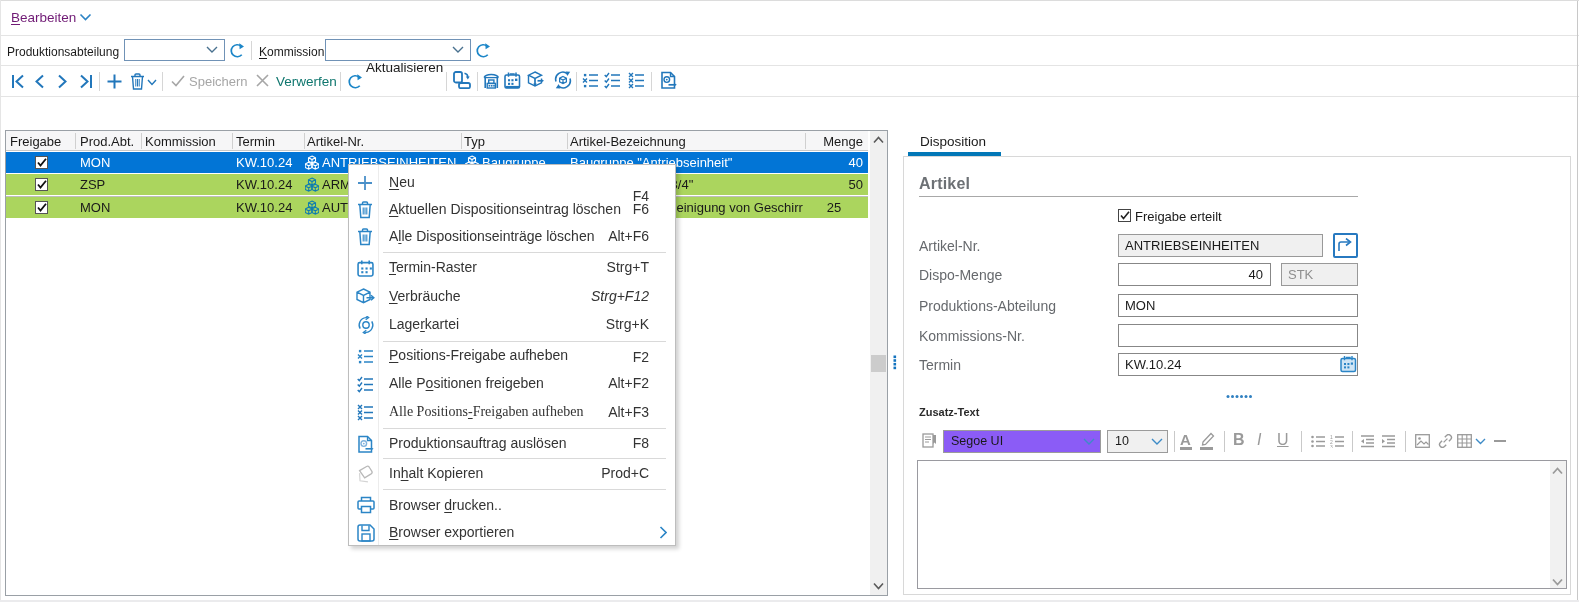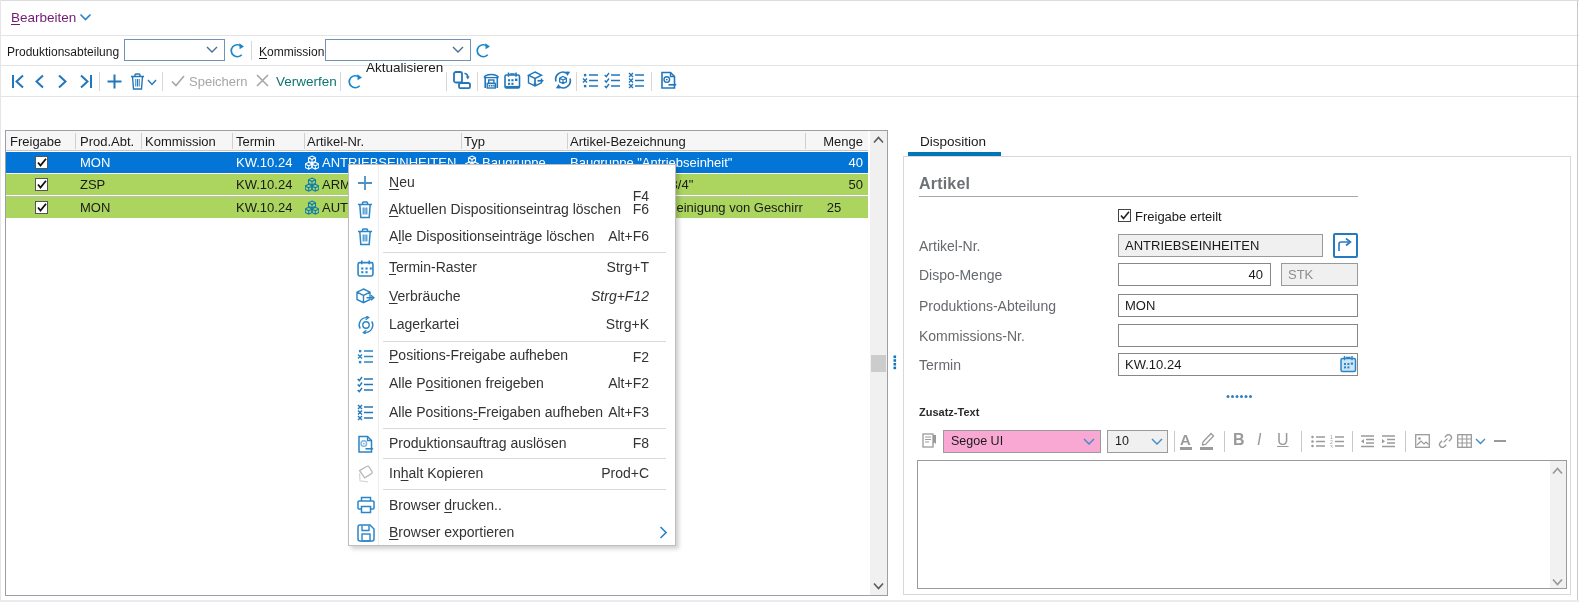--- a/index.html
+++ b/index.html
@@ -332,21 +332,21 @@
       <circle cx="24.5" cy="2.5" r="1.5" fill="#2e7fc0"></circle>
     </svg>
 
   <div class="ab" style="left:919px;top:406px;font-size:11px;font-weight:bold;color:#2b2b2b;">Zusatz-Text</div>
 
   <svg class="ab" style="left:922px;top:433px;" width="15" height="15" viewBox="0 0 15 15">
       <rect x="1" y="1" width="10" height="13" fill="none" stroke="#9a9a9a" stroke-width="1.3"></rect>
       <path d="M3 4 H9 M3 6.5 H9 M3 9 H7" stroke="#9a9a9a" stroke-width="1"></path>
       <path d="M11 2 h3 v9 l-1.5-1.5 L11 11 Z" fill="#9a9a9a"></path>
     </svg>
-  <div class="ab" style="left:943px;top:430px;width:158px;height:23px;background:#f9a8d4;border:1px solid #9b9b9b;font-size:12.5px;color:#1a1a1a;line-height:21px;padding-left:7px;">Segoe UI</div>
+  <div class="ab" style="left:943px;top:430px;width:158px;height:23px;background:#8b5cf6;border:1px solid #9b9b9b;font-size:12.5px;color:#1a1a1a;line-height:21px;padding-left:7px;">Segoe UI</div>
   <svg class="ab" style="left:1083px;top:438px;" width="12" height="8" viewBox="0 0 12 8">
       <path d="M1 1 L6 6 L11 1" fill="none" stroke="#3d8bc7" stroke-width="1.4"></path>
     </svg>
   <div class="ab" style="left:1107px;top:430px;width:61px;height:23px;background:#f0f0f0;border:1px solid #9b9b9b;font-size:12.5px;color:#1a1a1a;line-height:21px;padding-left:7px;">10</div>
   <svg class="ab" style="left:1151px;top:438px;" width="12" height="8" viewBox="0 0 12 8">
       <path d="M1 1 L6 6 L11 1" fill="none" stroke="#3d8bc7" stroke-width="1.4"></path>
     </svg>
   <div class="sep-v" style="left:1174px;top:431px;height:21px;background:#c9c9c9;"></div>
 
   <div class="ab" style="left:1180px;top:431px;font-size:15px;font-weight:bold;color:#9a9a9a;">A</div>
@@ -483,21 +483,21 @@
 
     <svg class="ab" style="left:8px;top:211px;" width="17" height="17" viewBox="0 0 17 17">
         <use href="#mlistc" stroke="#2b85c6"></use>
       </svg>
     <div class="ab mtx" style="top:210.3px;">Alle P<span class="u">o</span>sitionen freigeben</div>
     <div class="ab msc" style="top:210.3px;">Alt+F2</div>
 
     <svg class="ab" style="left:8px;top:239px;" width="17" height="17" viewBox="0 0 17 17">
         <use href="#mlistx" stroke="#2b85c6"></use>
       </svg>
-    <div class="ab mtx" style="top:238.5px;">Alle Positions<span class="u">-</span>Freigaben aufheben</div>
+    <div class="ab mtx" style="top:238.5px;font-family:Liberation Serif, serif;">Alle Positions<span class="u">-</span>Freigaben aufheben</div>
     <div class="ab msc" style="top:238.5px;">Alt+F3</div>
     <div class="ab msep" style="top:262.7px;"></div>
 
     <svg class="ab" style="left:8px;top:270px;" width="18" height="19" viewBox="0 0 18 19">
         <path d="M2 17 V1.5 H10.5 L14.5 5.5 V17 Z" fill="none" stroke="#2b85c6" stroke-width="1.5"></path>
         <path d="M10.5 1.5 V5.5 H14.5" fill="none" stroke="#2b85c6" stroke-width="1.3"></path>
         <circle cx="6.8" cy="8.6" r="2.8" fill="none" stroke="#7fb2dd" stroke-width="1.4"></circle>
         <circle cx="6.8" cy="8.6" r="0.9" fill="#7fb2dd"></circle>
         <path d="M8.5 13.8 H14.6" stroke="#2b85c6" stroke-width="1.6"></path>
         <path d="M14 12.2 V15.4 L16.6 13.8 Z" fill="#2b85c6"></path>

